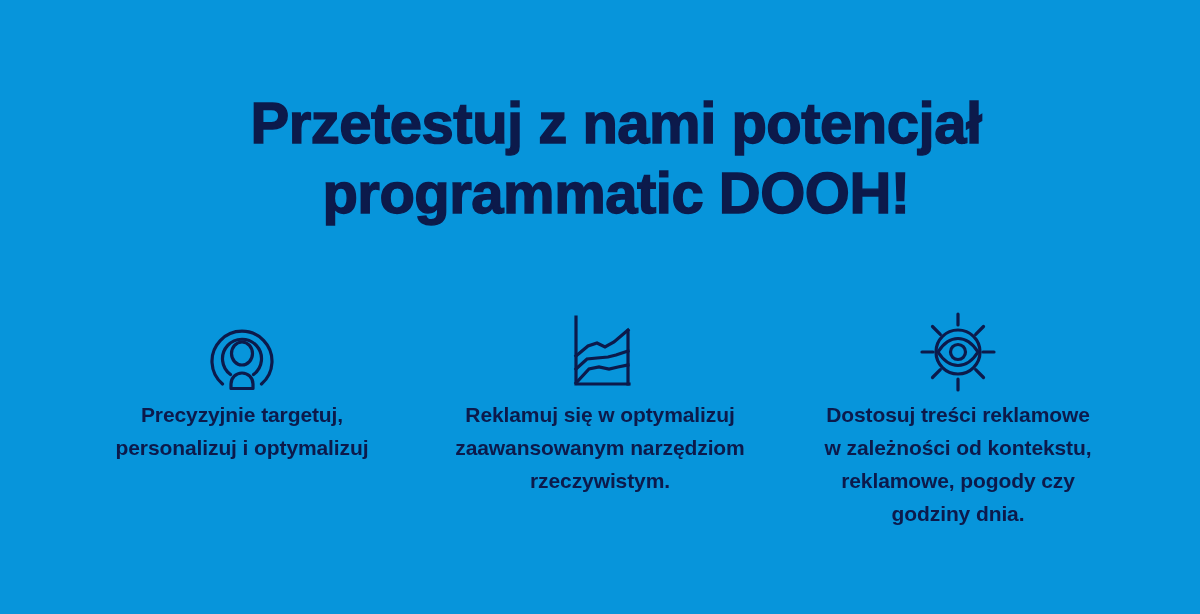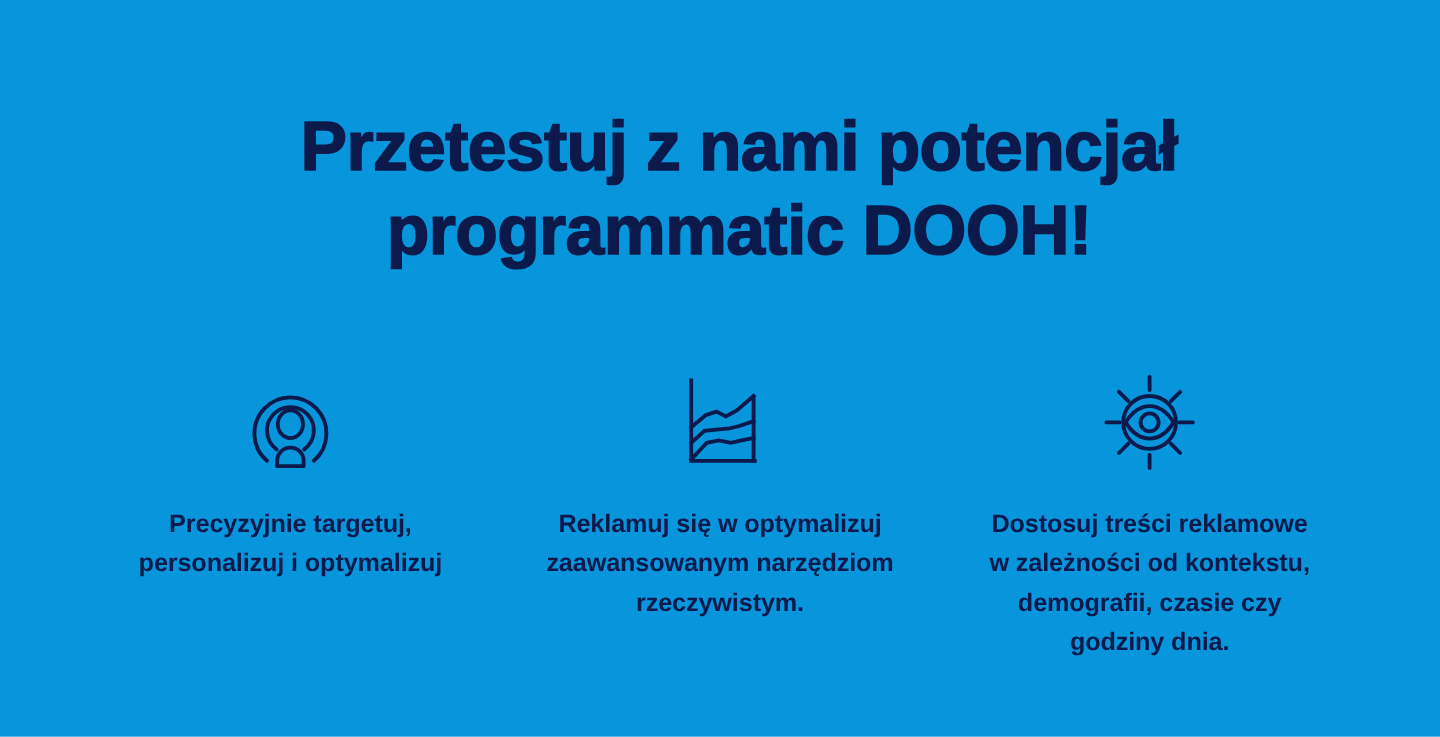--- a/index.html
+++ b/index.html
@@ -59,21 +59,20 @@
     height: 92px;
     display: flex;
     align-items: center;
     justify-content: center;
   }
   .col-icon svg {
     display: block;
     overflow: visible;
   }
   .col-caption {
-    margin-top: 22px;
     width: 330px;
     text-align: center;
     color: #0c1a4b;
     font-weight: 700;
     font-size: 21px;
     line-height: 33px;
     letter-spacing: -0.1px;
   }
   .col-caption .cap-line {
     display: block;
@@ -150,19 +149,19 @@
           <circle cx="46" cy="44" r="22"></circle>
 
           <path d="M26 44 C32 34.5 39.5 30.5 46 30.5 C52.5 30.5 60 34.5 66 44 C60 53.5 52.5 57.5 46 57.5 C39.5 57.5 32 53.5 26 44 Z"></path>
 
           <circle cx="46" cy="44" r="7.5"></circle>
         </svg>
       </div>
       <div class="col-caption">
         <span class="cap-line">Dostosuj treści reklamowe</span>
         <span class="cap-line">w zależności od kontekstu,</span>
-        <span class="cap-line">demografii, czasie czy</span>
+        <span class="cap-line">reklamowe, pogody czy</span>
         <span class="cap-line">godziny dnia.</span>
       </div>
     </div>
 
   </div>
 </div>
 
 </body></html>

